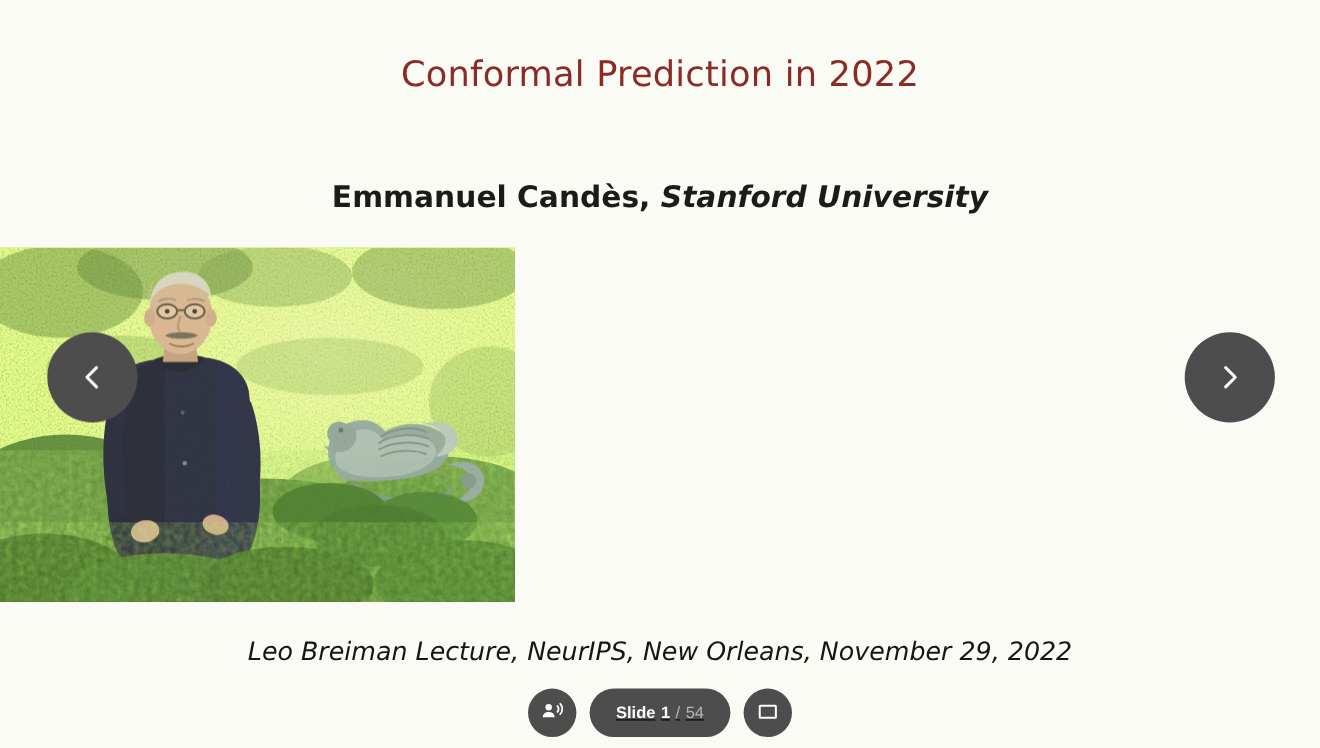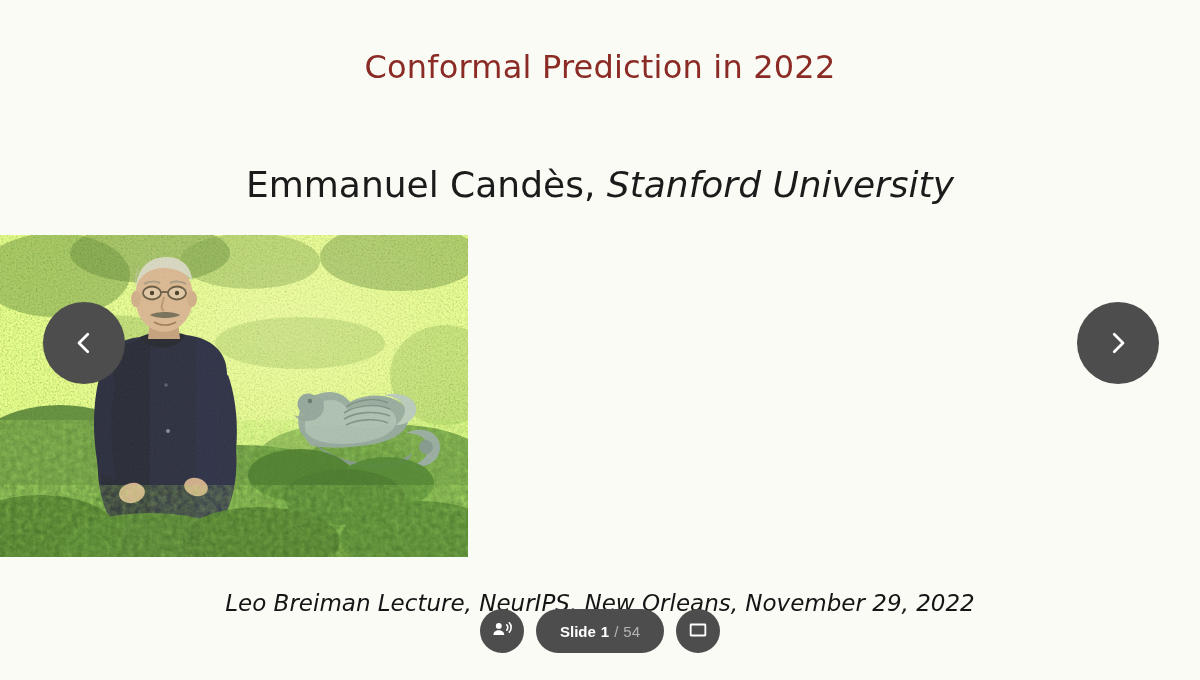--- a/index.html
+++ b/index.html
@@ -38,22 +38,22 @@
     font-size: 32px;
     font-weight: 400;
     letter-spacing: 0.2px;
     color: #8b2b25;
     line-height: 1.1;
     text-align: center;
   }
 
   .slide-author {
     margin-top: 58px;
-    font-size: 36px;
-    font-weight: 400;
+    font-size: 27px;
+    font-weight: 700;
     color: #1b1b1b;
     text-align: center;
     line-height: 1.1;
     white-space: nowrap;
   }
   .slide-author .affiliation {
     font-style: italic;
   }
 
   .photo-wrap {
@@ -93,25 +93,26 @@
   }
   .nav-arrow.prev { left: 43px; }
   .nav-arrow.next { right: 41px; }
   .nav-arrow svg { display: block; }
 
   
   .control-bar {
     position: absolute;
     left: 0;
     right: 0;
-    bottom: 27px;
+    bottom: 10px;
     display: flex;
     align-items: center;
     justify-content: center;
     gap: 12px;
+    text-decoration: underline;
   }
 
   .ctl-round {
     width: 44px;
     height: 44px;
     border-radius: 50%;
     background: #4d4d4d;
     border: none;
     padding: 0;
     cursor: pointer;

